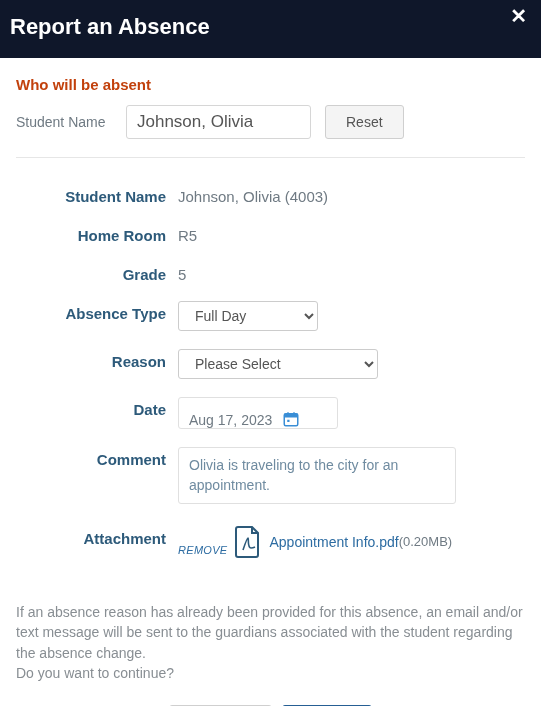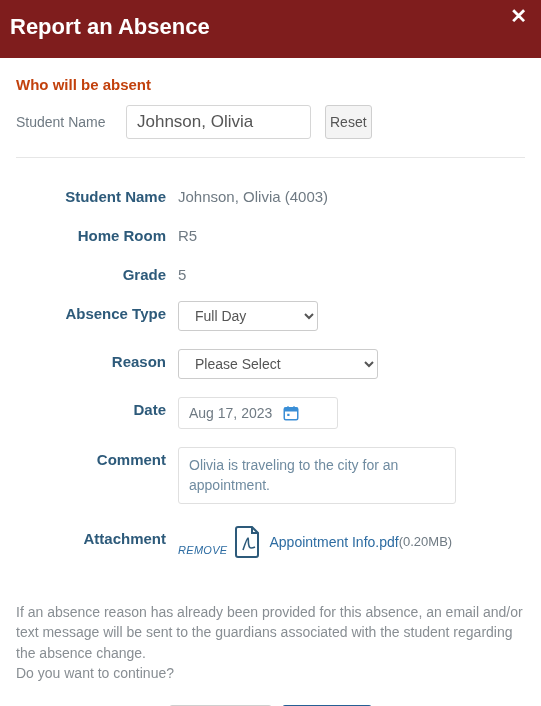--- a/index.html
+++ b/index.html
@@ -8,21 +8,21 @@
     font-family: "Segoe UI", "Helvetica Neue", Arial, sans-serif;
     background: #fff;
     color: #333;
     width: 541px;
   }
   .modal {
     width: 541px;
     background: #fff;
   }
   .modal-header {
-    background: #7f1d1d;
+    background: #0f172a;
     color: #fff;
     padding: 14px 18px 18px 10px;
     position: relative;
   }
   .modal-title {
     font-size: 22px;
     font-weight: 600;
   }
   .close-btn {
     position: absolute;
@@ -59,21 +59,21 @@
     width: 185px;
     height: 34px;
     border: 1px solid #d6d6d6;
     border-radius: 3px;
     padding: 0 10px;
     font-size: 17px;
     color: #555;
   }
   .reset-btn {
     height: 34px;
-    padding: 0 4px;
+    padding: 0 20px;
     border: 1px solid #cfcfcf;
     border-radius: 3px;
     background: #f4f4f4;
     color: #555;
     font-size: 14px;
     cursor: pointer;
     margin-left: 4px;
   }
   .divider {
     border: none;
@@ -105,21 +105,21 @@
     border-radius: 3px;
     background: #fff;
     font-size: 14px;
     color: #555;
     padding: 0 12px;
   }
   .select-abs { width: 140px; }
   .select-reason { width: 200px; }
   .date-field {
     display: inline-flex;
-    align-items: center;
+    align-items: flex-end;
     height: 32px;
     border: 1px solid #e0e0e0;
     border-radius: 3px;
     padding: 0 8px 0 10px;
     gap: 10px;
     color: #6f7a83;
     font-size: 14px;
     width: 160px;
     cursor: pointer;
   }

